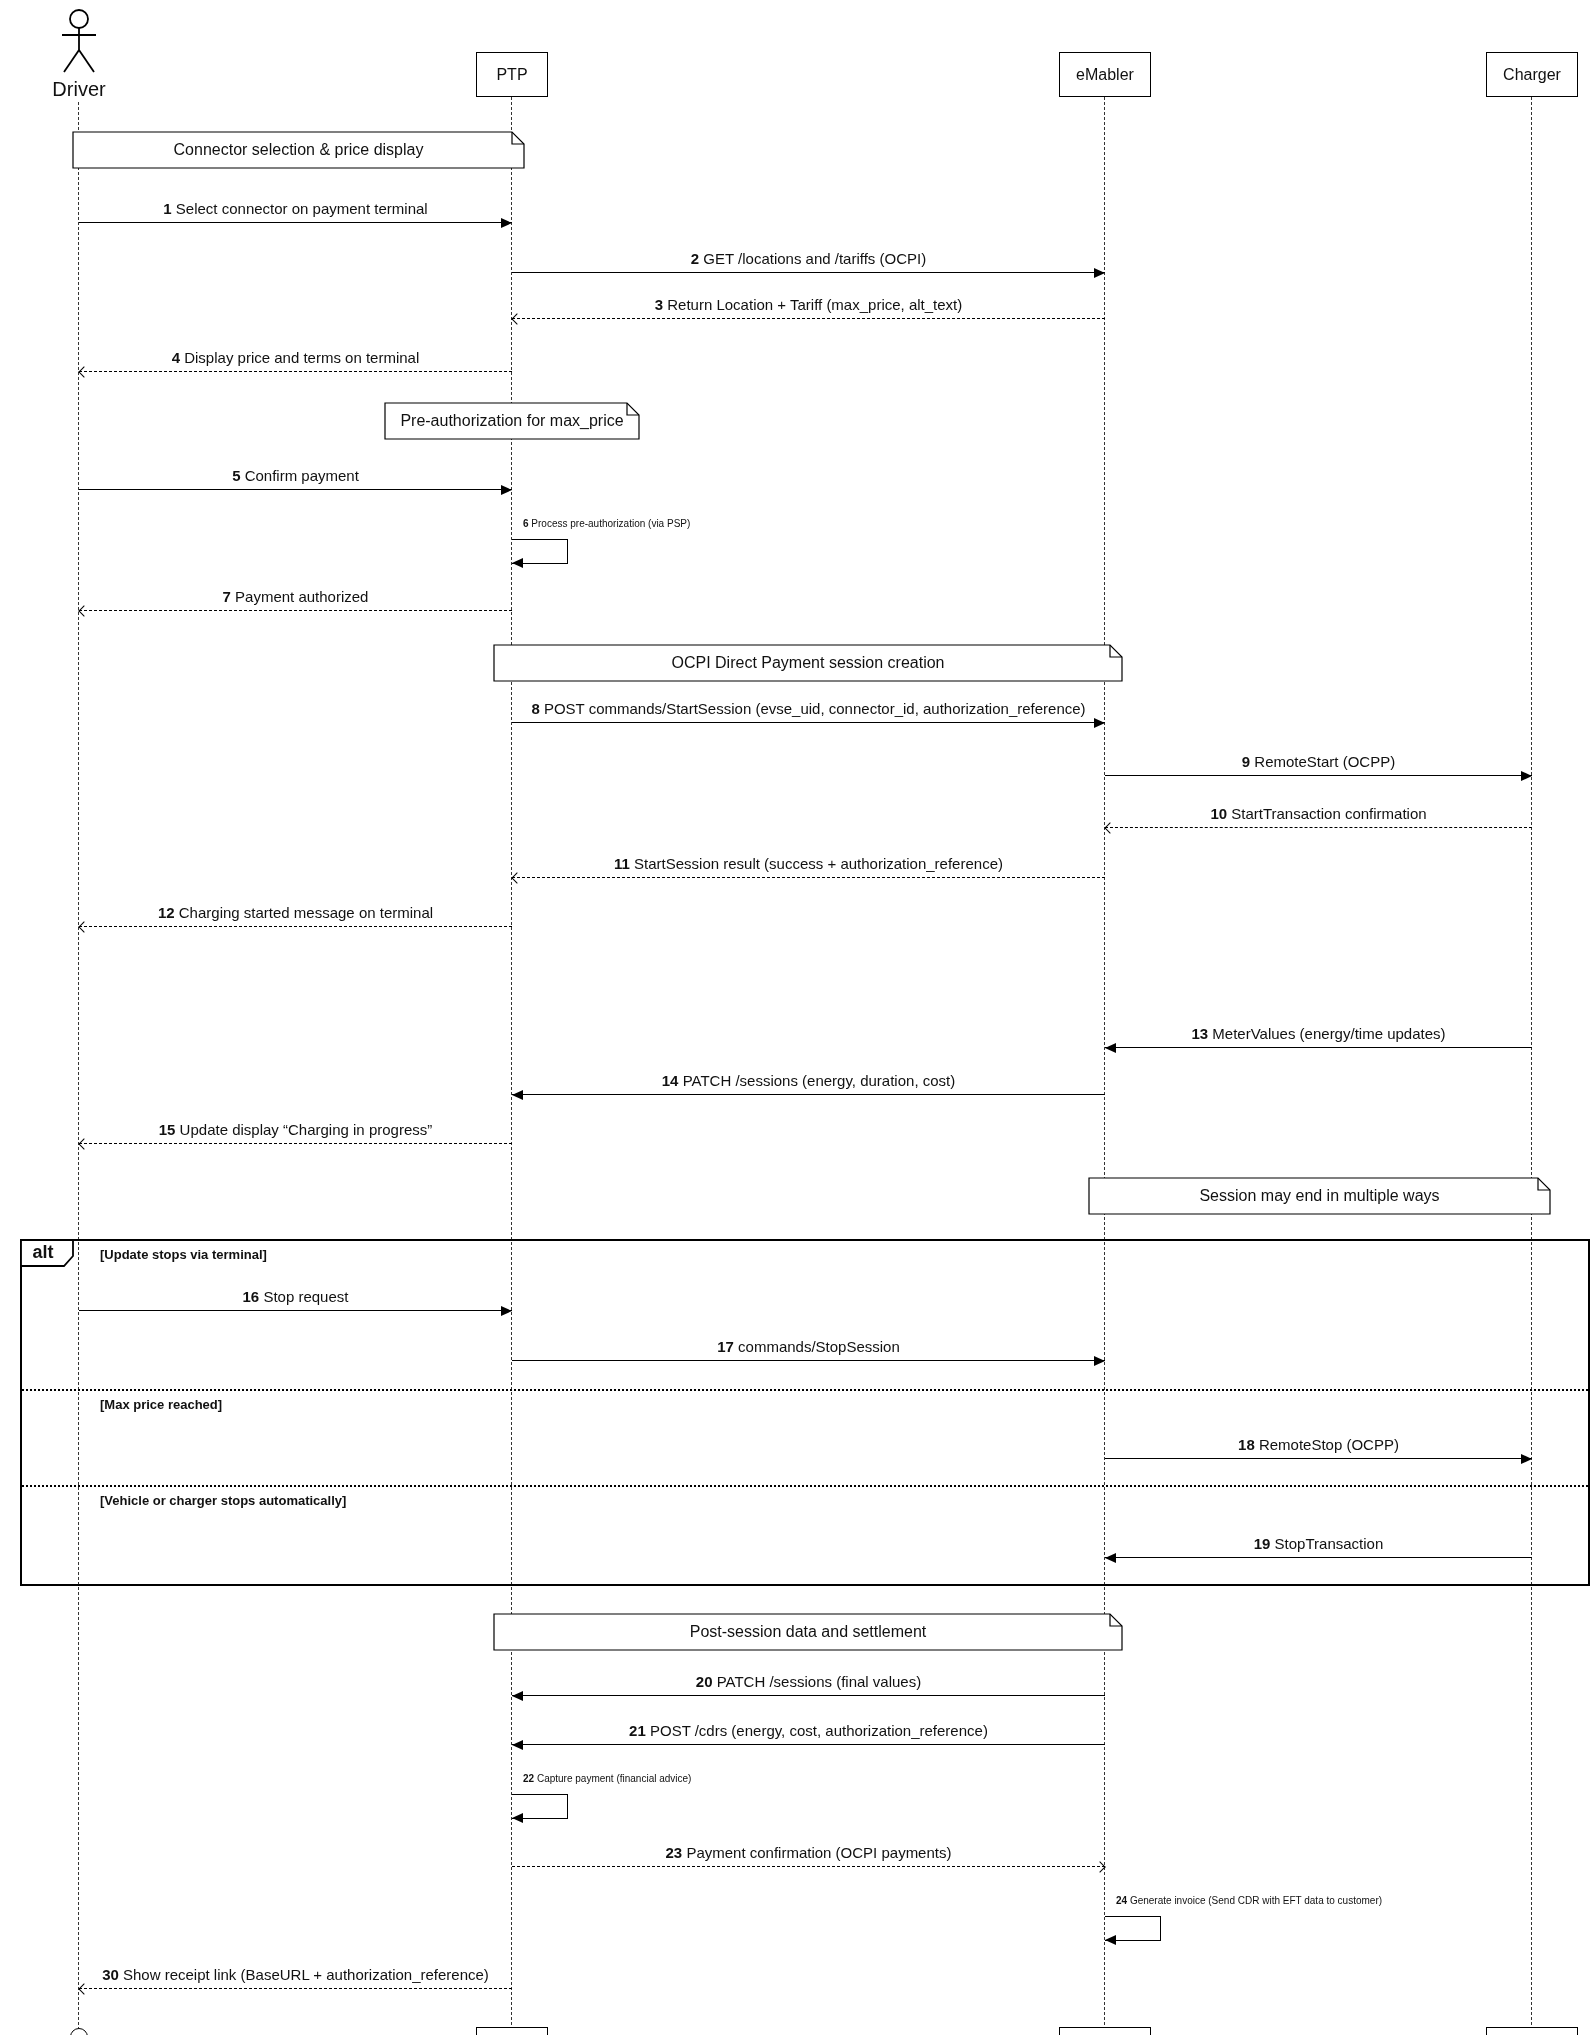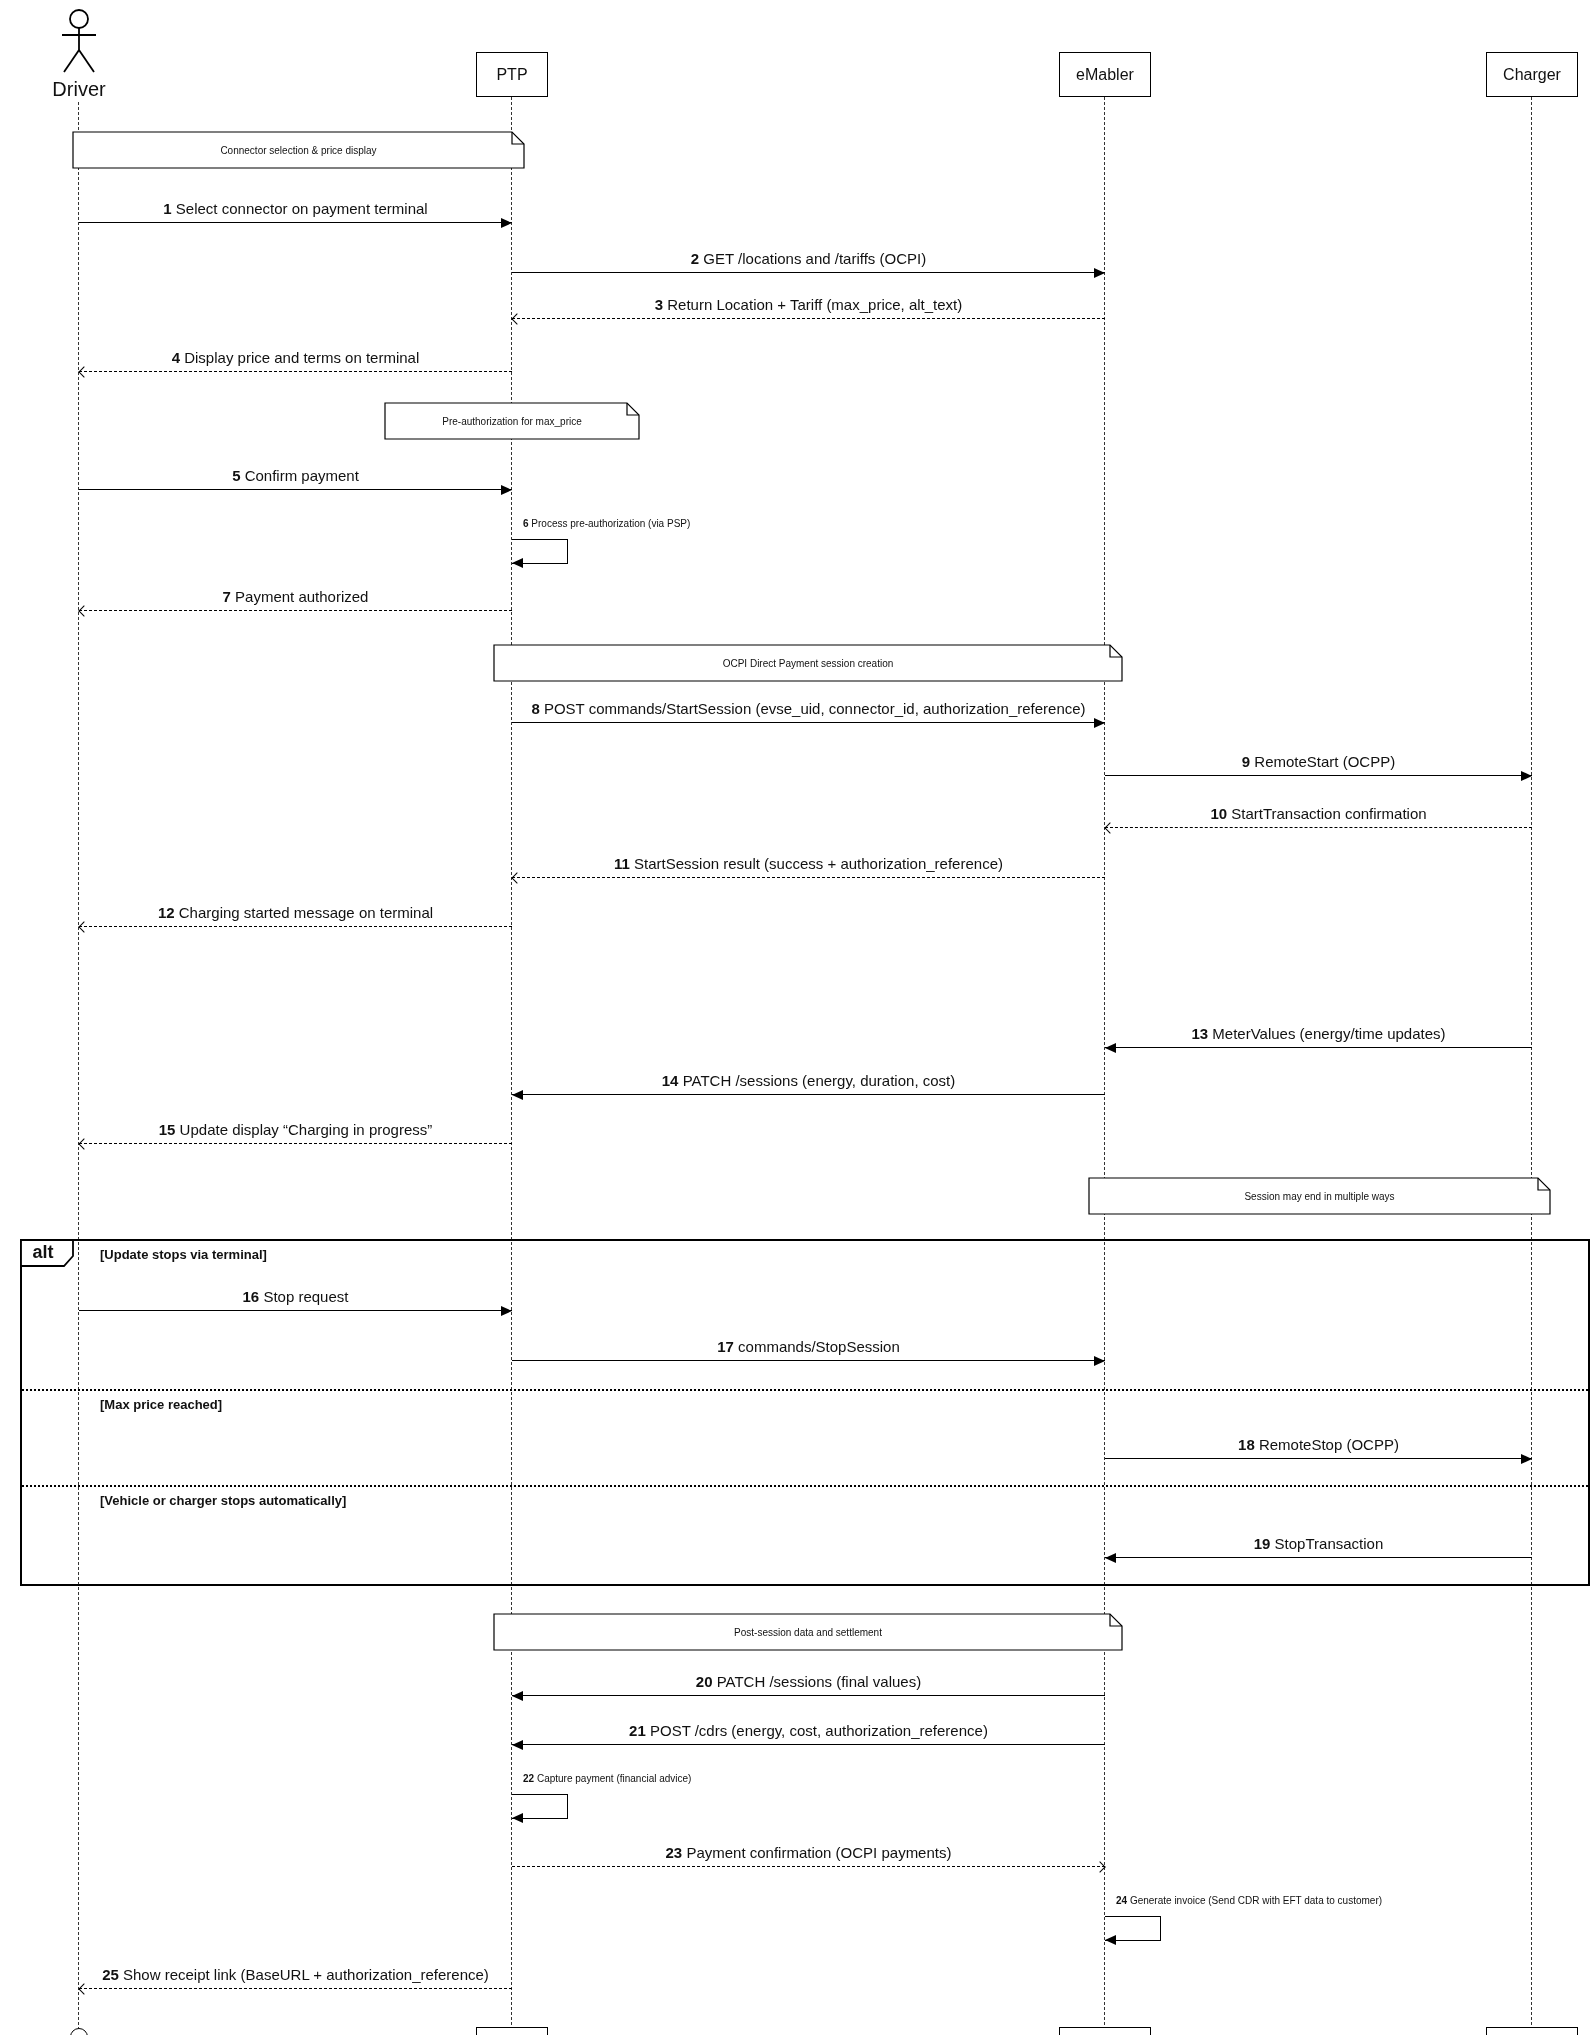--- a/index.html
+++ b/index.html
@@ -3,21 +3,21 @@
 <meta charset="utf-8">
 <style>
   *{box-sizing:border-box;margin:0;padding:0}
   body{background:#fff;font-family:"Liberation Sans","DejaVu Sans",sans-serif;color:#111}
   .diagram{position:relative;width:1592px;height:2035px;background:#fff;overflow:hidden}
   .lifeline{position:absolute;width:0;border-left:1px dashed #333;z-index:1}
   .pbox{position:absolute;height:45px;border:1.5px solid #000;background:#fff;display:flex;align-items:center;justify-content:center;font-size:16px;z-index:3}
   .actor-label{position:absolute;font-size:20px;text-align:center;z-index:3}
   .actor-svg{position:absolute;z-index:3}
   .note{position:absolute;z-index:3}
-  .note .nt{position:absolute;inset:0;display:flex;align-items:center;justify-content:center;font-size:10px;white-space:nowrap}
+  .note .nt{position:absolute;inset:0;display:flex;align-items:center;justify-content:center;font-size:16px;white-space:nowrap}
   .msg{position:absolute;height:26px;z-index:2}
   .msg .lbl{position:absolute;left:0;right:0;bottom:6px;text-align:center;white-space:nowrap;font-size:15px}
   .msg .line{position:absolute;left:0;right:0;bottom:0;height:0;border-bottom:1.2px solid #000}
   .msg.dashed .line{border-bottom-style:dashed}
   .af-r{position:absolute;right:0;bottom:-5px;width:0;height:0;border-top:5px solid transparent;border-bottom:5px solid transparent;border-left:11px solid #000}
   .af-l{position:absolute;left:0;bottom:-5px;width:0;height:0;border-top:5px solid transparent;border-bottom:5px solid transparent;border-right:11px solid #000}
   .ao-r{position:absolute;right:1px;bottom:-4px;width:8px;height:8px;border:solid #000;border-width:0 1.5px 1.5px 0;transform:rotate(-45deg)}
   .ao-l{position:absolute;left:1px;bottom:-4px;width:8px;height:8px;border:solid #000;border-width:0 1.5px 1.5px 0;transform:rotate(135deg)}
   .selfmsg{position:absolute;height:60px;z-index:2}
   .selfmsg .lbl{position:absolute;left:11px;top:0;white-space:nowrap;font-size:10px}
@@ -223,21 +223,21 @@
       <i class="ao-r"></i>
     </div>
 
   <div class="selfmsg" style="left:1105px;top:1895px;width:440px">
       <div class="lbl"><b>24</b> <span>Generate invoice (Send CDR with EFT data to customer)</span></div>
       <div class="loop"></div>
       <i class="afl-self"></i>
     </div>
 
   <div class="msg dashed" style="left:79px;top:1963px;width:433px">
-      <div class="lbl"><b>25</b> <span>Show receipt link (BaseURL + authorization_reference)</span></div>
+      <div class="lbl"><b>30</b> <span>Show receipt link (BaseURL + authorization_reference)</span></div>
       <div class="line"></div>
       <i class="ao-l"></i>
     </div>
 
   <div class="actor-head-cut"></div>
   <div class="pbox" style="left:476px;top:2027px;width:72px">PTP</div>
   <div class="pbox" style="left:1059px;top:2027px;width:92px">eMabler</div>
   <div class="pbox" style="left:1486px;top:2027px;width:92px">Charger</div>
 
 </div>

